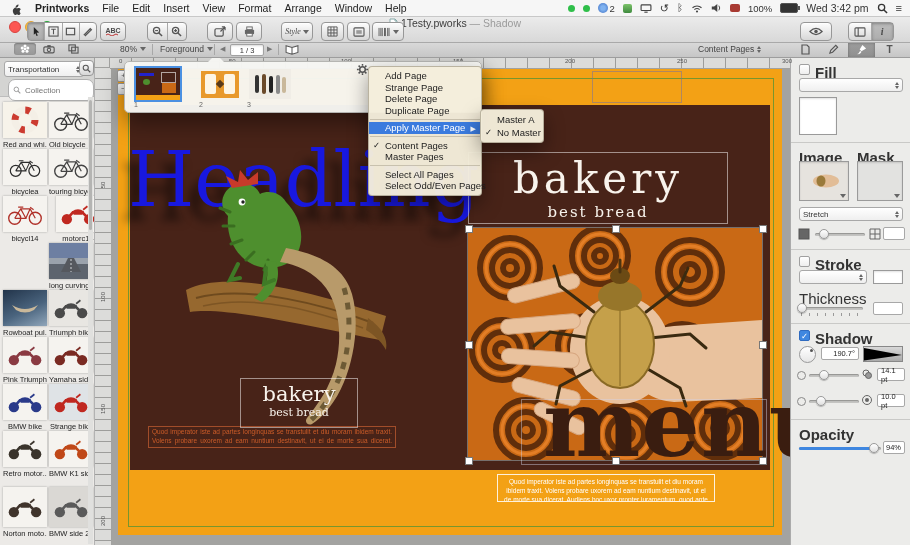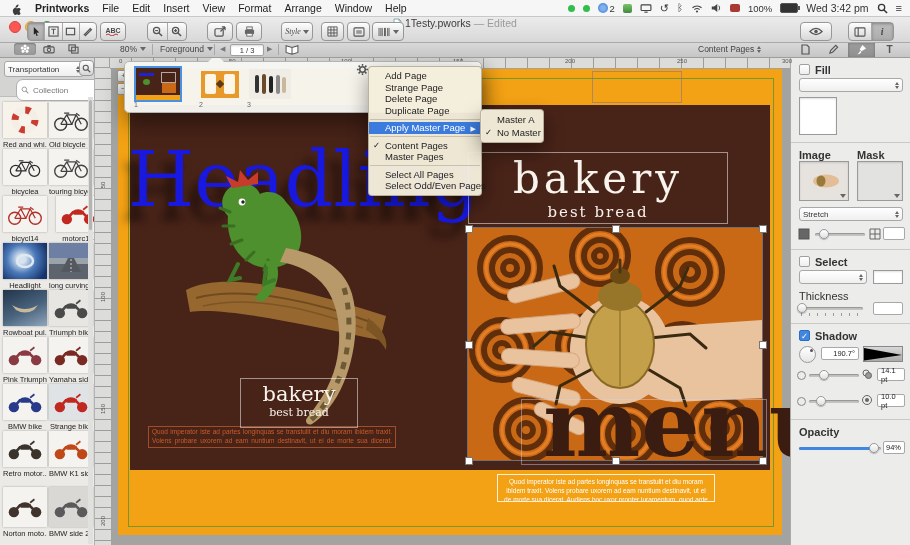--- a/index.html
+++ b/index.html
@@ -99,21 +99,21 @@
   .menu{position:absolute;background:rgba(244,237,219,.97);border:1px solid rgba(80,70,50,.35);border-radius:4px;
     box-shadow:0 8px 20px rgba(0,0,0,.4);font-size:9.5px;color:#1c1c1c;padding:3px 0;z-index:30;}
   .mi{height:11.5px;line-height:11.5px;padding:0 9px 0 16px;position:relative;white-space:nowrap;}
   .mi .chk{position:absolute;left:4px;font-size:8.5px;}
   .mi .sub{position:absolute;right:5px;font-size:7px;top:0.5px;}
   .mi.hl{background:#3b7bde;color:#fff;}
   .msep{height:1px;background:rgba(70,60,40,.22);margin:2.5px 1px;}
   
   .inspector{position:absolute;left:790px;top:57px;width:120px;height:488px;background:#ececea;border-left:1px solid #ababab;z-index:5;
     font-size:9.5px;color:#333;box-sizing:border-box;}
-  .ilabel{position:absolute;font-weight:bold;font-size:11px;color:#333;}
+  .ilabel{position:absolute;font-weight:bold;font-size:15px;color:#333;}
   .cb{position:absolute;width:11px;height:11px;border:1px solid #a0a0a0;border-radius:2px;background:linear-gradient(#fff,#eee);
     text-align:center;font-size:8.5px;line-height:11px;color:#fff;box-sizing:border-box;}
   .cb.on{background:#3f87e0;border-color:#2f6bc0;}
   .isel{position:absolute;height:14px;box-sizing:border-box;}
   .well{position:absolute;background:#fff;border:1px solid #9a9a9a;box-shadow:inset 0 1px 2px rgba(0,0,0,.12);box-sizing:border-box;}
   .idiv{position:absolute;left:0;width:120px;height:1px;background:#c9c9c7;}
   .fld{position:absolute;background:#fff;border:1px solid #a8a8a8;border-radius:2px;font-size:7.5px;color:#222;
     display:flex;align-items:center;justify-content:flex-end;padding:0 3px;box-sizing:border-box;height:13px;}
   .track{position:absolute;height:3px;background:#c4c4c2;border-radius:2px;box-shadow:inset 0 1px 1px rgba(0,0,0,.25);}
   .track .fillb{position:absolute;left:0;top:0;height:3px;background:#3f87e0;border-radius:2px;}
@@ -211,21 +211,21 @@
 
   <div class="titlebar">
     <span class="light" style="left:9px;background:#fc5753;border:1px solid #d84440"></span>
     <span class="light" style="left:25px;background:#fdbc40;border:1px solid #dfa133"></span>
     <span class="light" style="left:41px;background:#33c748;border:1px solid #29a63a"></span>
     <div class="title">
       <svg width="9" height="11" viewBox="0 0 9 11" style="display:inline-block;vertical-align:-2px">
           <path d="M1,1 H6 L8,3 V10 H1 Z" fill="#fff" stroke="#8aa" stroke-width="1"></path>
           <path d="M6,1 V3 H8" fill="none" stroke="#8aa"></path>
         </svg>
-      <span>1Testy.pworks</span> <span class="edited">— Edited</span>
+      <span>1Testy.pworks</span> <span class="edited">— Shadow</span>
     </div>
 
     <div class="tbtn tseg" style="left:27px;width:68px">
       <span class="seg on" style="width:17px">
           <svg width="9" height="11" viewBox="0 0 10 12">
             <path d="M2,1 L8,7 L5,7.5 L6.5,10.5 L5,11 L3.8,8 L2,9.5 Z" fill="#222"></path>
           </svg>
         </span>
       <span class="seg" style="width:17px">
           <svg width="11" height="11" viewBox="0 0 12 12">
@@ -401,21 +401,21 @@
       <span class="stepper">
           <span class="tri-u"></span>
           <span class="tri-d"></span>
         </span>
     </div>
     <div class="tbtn" style="left:79px;top:3px;width:13px;height:14px;position:absolute">
         <svg width="9" height="9" viewBox="0 0 12 12" style="color:#555">
           <use href="#sym-mag"></use>
         </svg>
       </div>
-    <div class="search" style="left:16px;top:22px;width:86px;height:22px;box-sizing:border-box">
+    <div class="search" style="left:8px;top:22px;width:86px;height:22px;box-sizing:border-box">
       <svg width="8" height="8" viewBox="0 0 12 12" style="color:#999">
           <use href="#sym-mag"></use>
         </svg>
       <input placeholder="Collection" style="">
     </div>
 
     <div class="sitem" style="left:3px;top:45px">
       <div class="sthumb" style="background:#f7f3ea">
           <svg width="30" height="30" viewBox="0 0 30 30">
             <circle cx="15" cy="15" r="10" fill="none" stroke="#f4efe6" stroke-width="7"></circle>
@@ -456,28 +456,20 @@
         </div>
       <div class="slabel">bicycl14</div>
     </div>
     <div class="sitem" style="left:56px;top:139px">
       <div class="sthumb">
           <svg width="38" height="24" viewBox="0 0 44 28" style="color:#c02820">
             <use href="#sym-moto"></use>
           </svg>
         </div>
       <div class="slabel">motorc14</div>
-    </div>
-    <div class="sitem" style="left:3px;top:186px">
-      <div class="sthumb t7">
-          <svg width="20" height="16" viewBox="0 0 20 16">
-            <ellipse cx="10" cy="8" rx="8" ry="6" fill="none" stroke="#dfe9f2" stroke-width="2.5"></ellipse>
-          </svg>
-        </div>
-      <div class="slabel">Headlight</div>
     </div>
     <div class="sitem" style="left:49px;top:186px">
       <div class="sthumb t8">
           <svg width="40" height="22" viewBox="0 0 40 22">
             <polygon points="17,8 23,8 30,22 10,22" fill="#55585e"></polygon>
             <path d="M20,9 L20,22" stroke="#cfd2d6" stroke-width="1" stroke-dasharray="2 2"></path>
           </svg>
         </div>
       <div class="slabel">long curving...</div>
     </div>
@@ -802,21 +794,21 @@
     <span class="sthm" style="left:28px;top:172px"></span>
     <div class="iicon" style="left:78px;top:171px">
         <svg width="12" height="12" viewBox="0 0 12 12">
           <path d="M1,1 H11 V11 H1 Z M1,6 H11 M6,1 V11" fill="none" stroke="#666" stroke-width="1"></path>
         </svg>
       </div>
     <div class="fld" style="left:92px;top:170px;width:22px"></div>
     <div class="idiv" style="top:192px"></div>
 
     <span class="cb" style="left:8px;top:199px"></span>
-    <span class="ilabel" style="left:24px;top:199px">Select</span>
+    <span class="ilabel" style="left:24px;top:199px">Stroke</span>
     <div class="sel isel" style="left:8px;top:213px;width:68px">
       <span></span>
         <span class="stepper">
           <span class="tri-u"></span>
           <span class="tri-d"></span>
         </span>
     </div>
     <div class="well" style="left:82px;top:213px;width:30px;height:14px;background:#fff"></div>
     <span class="ilabel" style="left:8px;top:233px;font-weight:normal">Thickness</span>
     <div class="track" style="left:8px;top:250px;width:64px"></div>

